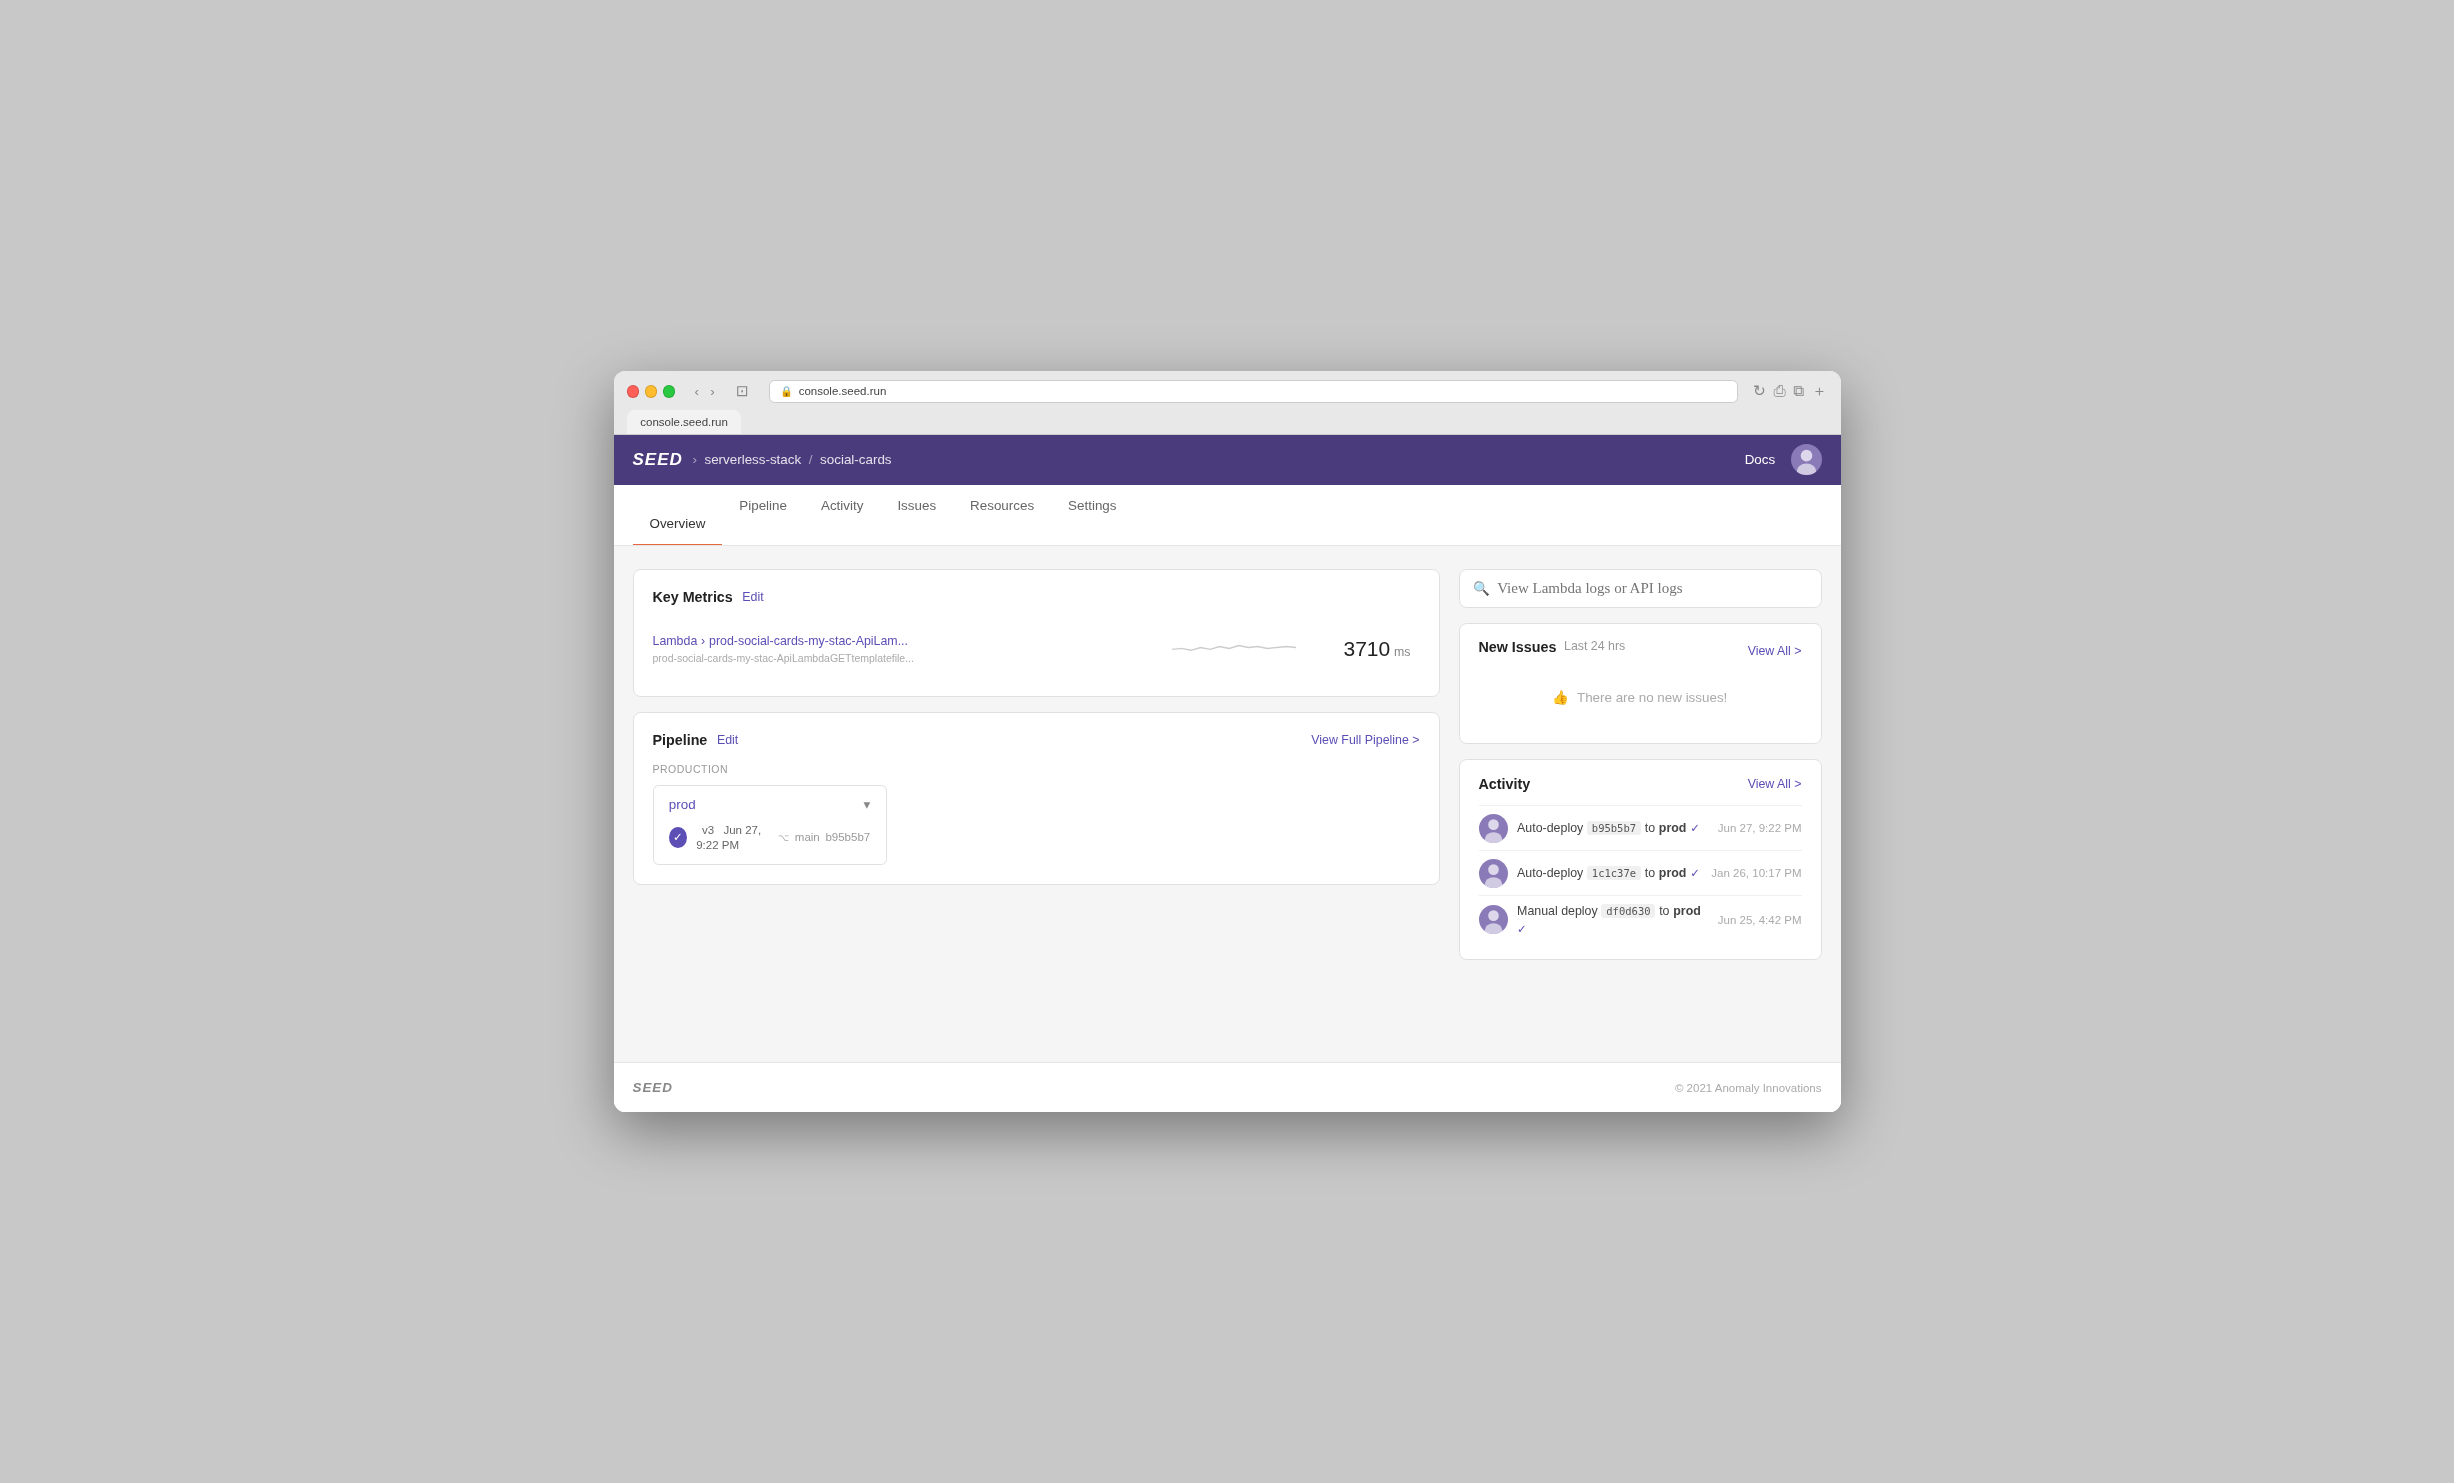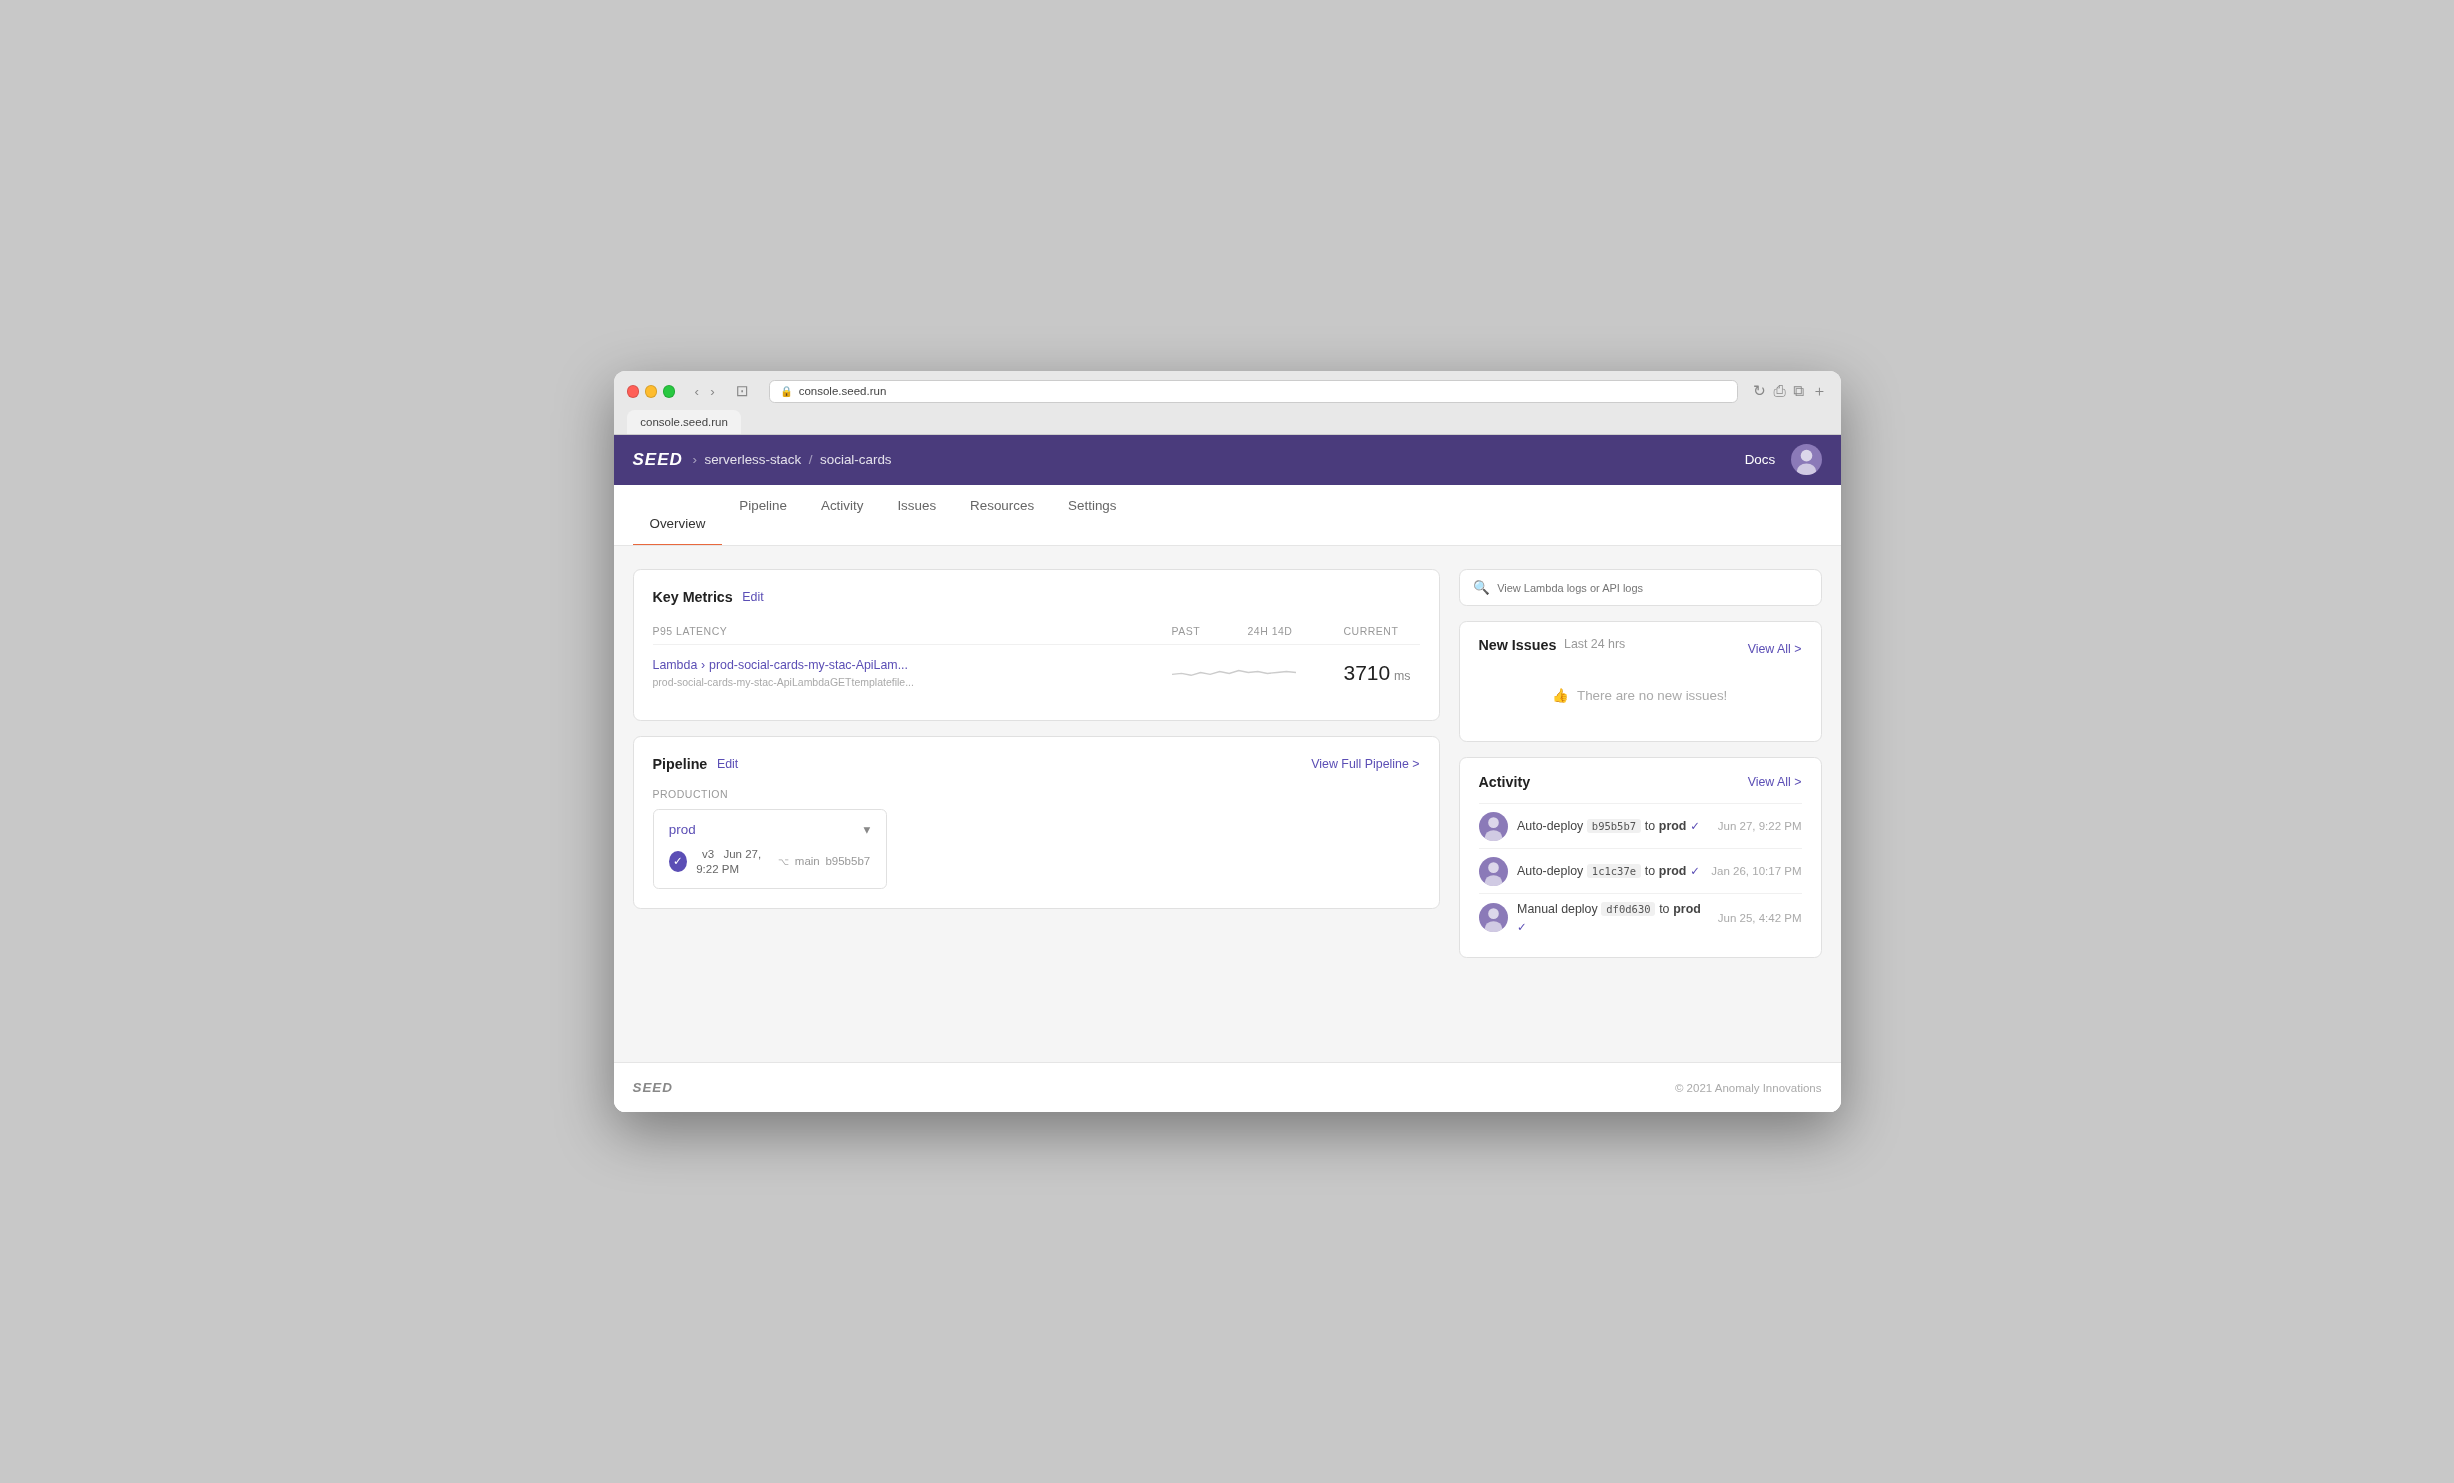--- a/index.html
+++ b/index.html
@@ -356,24 +356,25 @@
       display: flex;
       align-items: center;
       gap: 7.6px;
     }
 
     .search-icon { color: #aaa; font-size: 13.4px; }
 
     .search-input {
       border: none;
       outline: none;
-      font-size: 11px;
+      font-size: 15px;
       color: #6d28d9;
       width: 100%;
       background: transparent;
+      font-family: Liberation Serif, serif;
     }
 
     .issues-header {
       display: flex;
       align-items: flex-start;
       gap: 7.6px;
       margin-bottom: 7.6px;
     }
 
     .issues-subtitle {
@@ -545,26 +546,20 @@
     </div>
 
     <div class="main-content">
 
       <div class="left-panel">
 
         <div class="card">
           <div class="card-header">
             <span class="card-title">Key Metrics</span>
             <a class="edit-link">Edit</a>
-          </div>
-          <div class="metrics-header">
-            <span>P95 LATENCY</span>
-            <span>PAST</span>
-            <span>24H  14D</span>
-            <span>CURRENT</span>
           </div>
           <div class="metrics-row">
             <div class="metrics-name">
               <a class="lambda-link">
                 <span>Lambda</span>
                 <span>›</span>
                 <span>prod-social-cards-my-stac-ApiLam...</span>
               </a>
               <span class="metrics-sub">prod-social-cards-my-stac-ApiLambdaGETtemplatefile...</span>
             </div>

